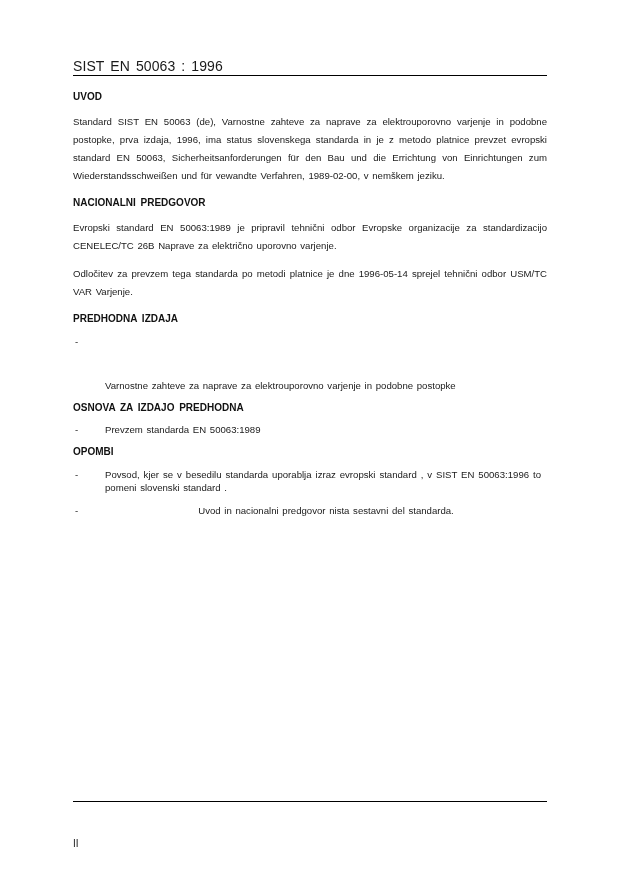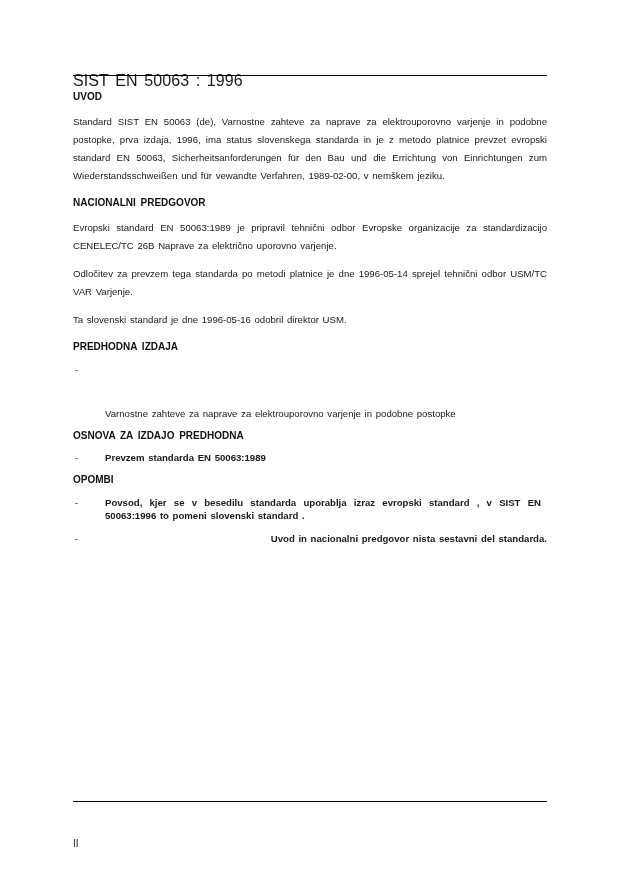--- a/index.html
+++ b/index.html
@@ -2,41 +2,41 @@
 <html><head>
   <meta charset="utf-8">
   <style>
     html, body { margin: 0; padding: 0; background: #ffffff; }
     body {
       width: 619px; height: 877px; position: relative; overflow: hidden;
       font-family: "Liberation Sans", sans-serif; color: #1a1a1a;
       font-size: 9.6px;
     }
     .page-header-text {
-      position: absolute; left: 73px; top: 72px;
-      font-size: 16px; word-spacing: 2px; letter-spacing: 0.1px;
+      position: absolute; left: 73px; top: 58px;
+      font-size: 14px; word-spacing: 2px; letter-spacing: 0.1px;
     }
     .header-rule {
       position: absolute; left: 73px; top: 75px; width: 474px; height: 0;
       border-top: 1.3px solid #000;
     }
     .content {
       position: absolute; left: 73px; top: 90px; width: 474px;
     }
     h2 {
       font-size: 10px; font-weight: bold; margin: 0; padding: 0;
       word-spacing: 2px; line-height: 13px; color: #111;
     }
     p {
       margin: 0; line-height: 18px; text-align: justify; word-spacing: 1px;
     }
     .sec { margin-bottom: 10px; }
     .li { display: flex; line-height: 13px; }
     .dash { width: 30px; flex: none; padding-left: 2px; }
-    .li-body { flex: 1; text-align: justify; word-spacing: 1px; font-weight: bold; }
+    .li-body { flex: 1; text-align: justify; word-spacing: 1px; }
     .col1 { width: 130px; flex: none; }
     .col2 { flex: 1; text-align: justify; word-spacing: 1px; padding-right: 10px; margin-top: 44px; }
     .footer-rule {
       position: absolute; left: 73px; top: 801px; width: 474px; height: 0;
       border-top: 1.3px solid #000;
     }
     .page-number {
       position: absolute; left: 73px; top: 838px; font-size: 10px;
     }
   </style>
@@ -50,21 +50,20 @@
 
   <section>
     <h2 style="margin-bottom:10px;">UVOD</h2>
     <p>Standard SIST EN 50063 (de), Varnostne zahteve za naprave za elektrouporovno varjenje in podobne postopke, prva izdaja, 1996, ima status slovenskega standarda in je z metodo platnice prevzet evropski standard EN 50063, Sicherheitsanforderungen für den Bau und die Errichtung von Einrichtungen zum Wiederstandsschweißen und für vewandte Verfahren, 1989-02-00, v nemškem jeziku.</p>
   </section>
 
   <section style="margin-top:11px;">
     <h2 style="margin-bottom:10px;">NACIONALNI  PREDGOVOR</h2>
     <p class="sec">Evropski standard EN 50063:1989 je pripravil tehnični odbor Evropske organizacije za standardizacijo CENELEC/TC 26B Naprave za električno uporovno varjenje.</p>
     <p class="sec">Odločitev za prevzem tega standarda po metodi platnice je dne 1996-05-14 sprejel tehnični odbor USM/TC VAR Varjenje.</p>
-    <p>Ta slovenski standard je dne 1996-05-16 odobril direktor USM.</p>
   </section>
 
   <section style="margin-top:11px;">
     <h2 style="margin-bottom:10px;">PREDHODNA  IZDAJA</h2>
     <div class="li">
       <span class="dash">-</span>
       <span class="col2">Varnostne zahteve za naprave za elektrouporovno varjenje in podobne postopke</span>
     </div>
   </section>
 
@@ -77,20 +76,20 @@
   </section>
 
   <section style="margin-top:9px;">
     <h2 style="margin-bottom:10px;">OPOMBI</h2>
     <div class="li" style="margin-bottom:10px;">
       <span class="dash">-</span>
       <span class="li-body" style="padding-right:6px;">Povsod, kjer se v besedilu standarda uporablja izraz  evropski standard , v SIST EN 50063:1996 to pomeni  slovenski standard .</span>
     </div>
     <div class="li">
       <span class="dash">-</span>
-      <span class="li-body" style="text-align:right;">Uvod in nacionalni predgovor nista sestavni del standarda.</span>
+      <span class="li-body" style="text-align:center;">Uvod in nacionalni predgovor nista sestavni del standarda.</span>
     </div>
   </section>
 
 </div>
 
 <div class="footer-rule"></div>
 <div class="page-number">II</div>
 
 </body></html>

